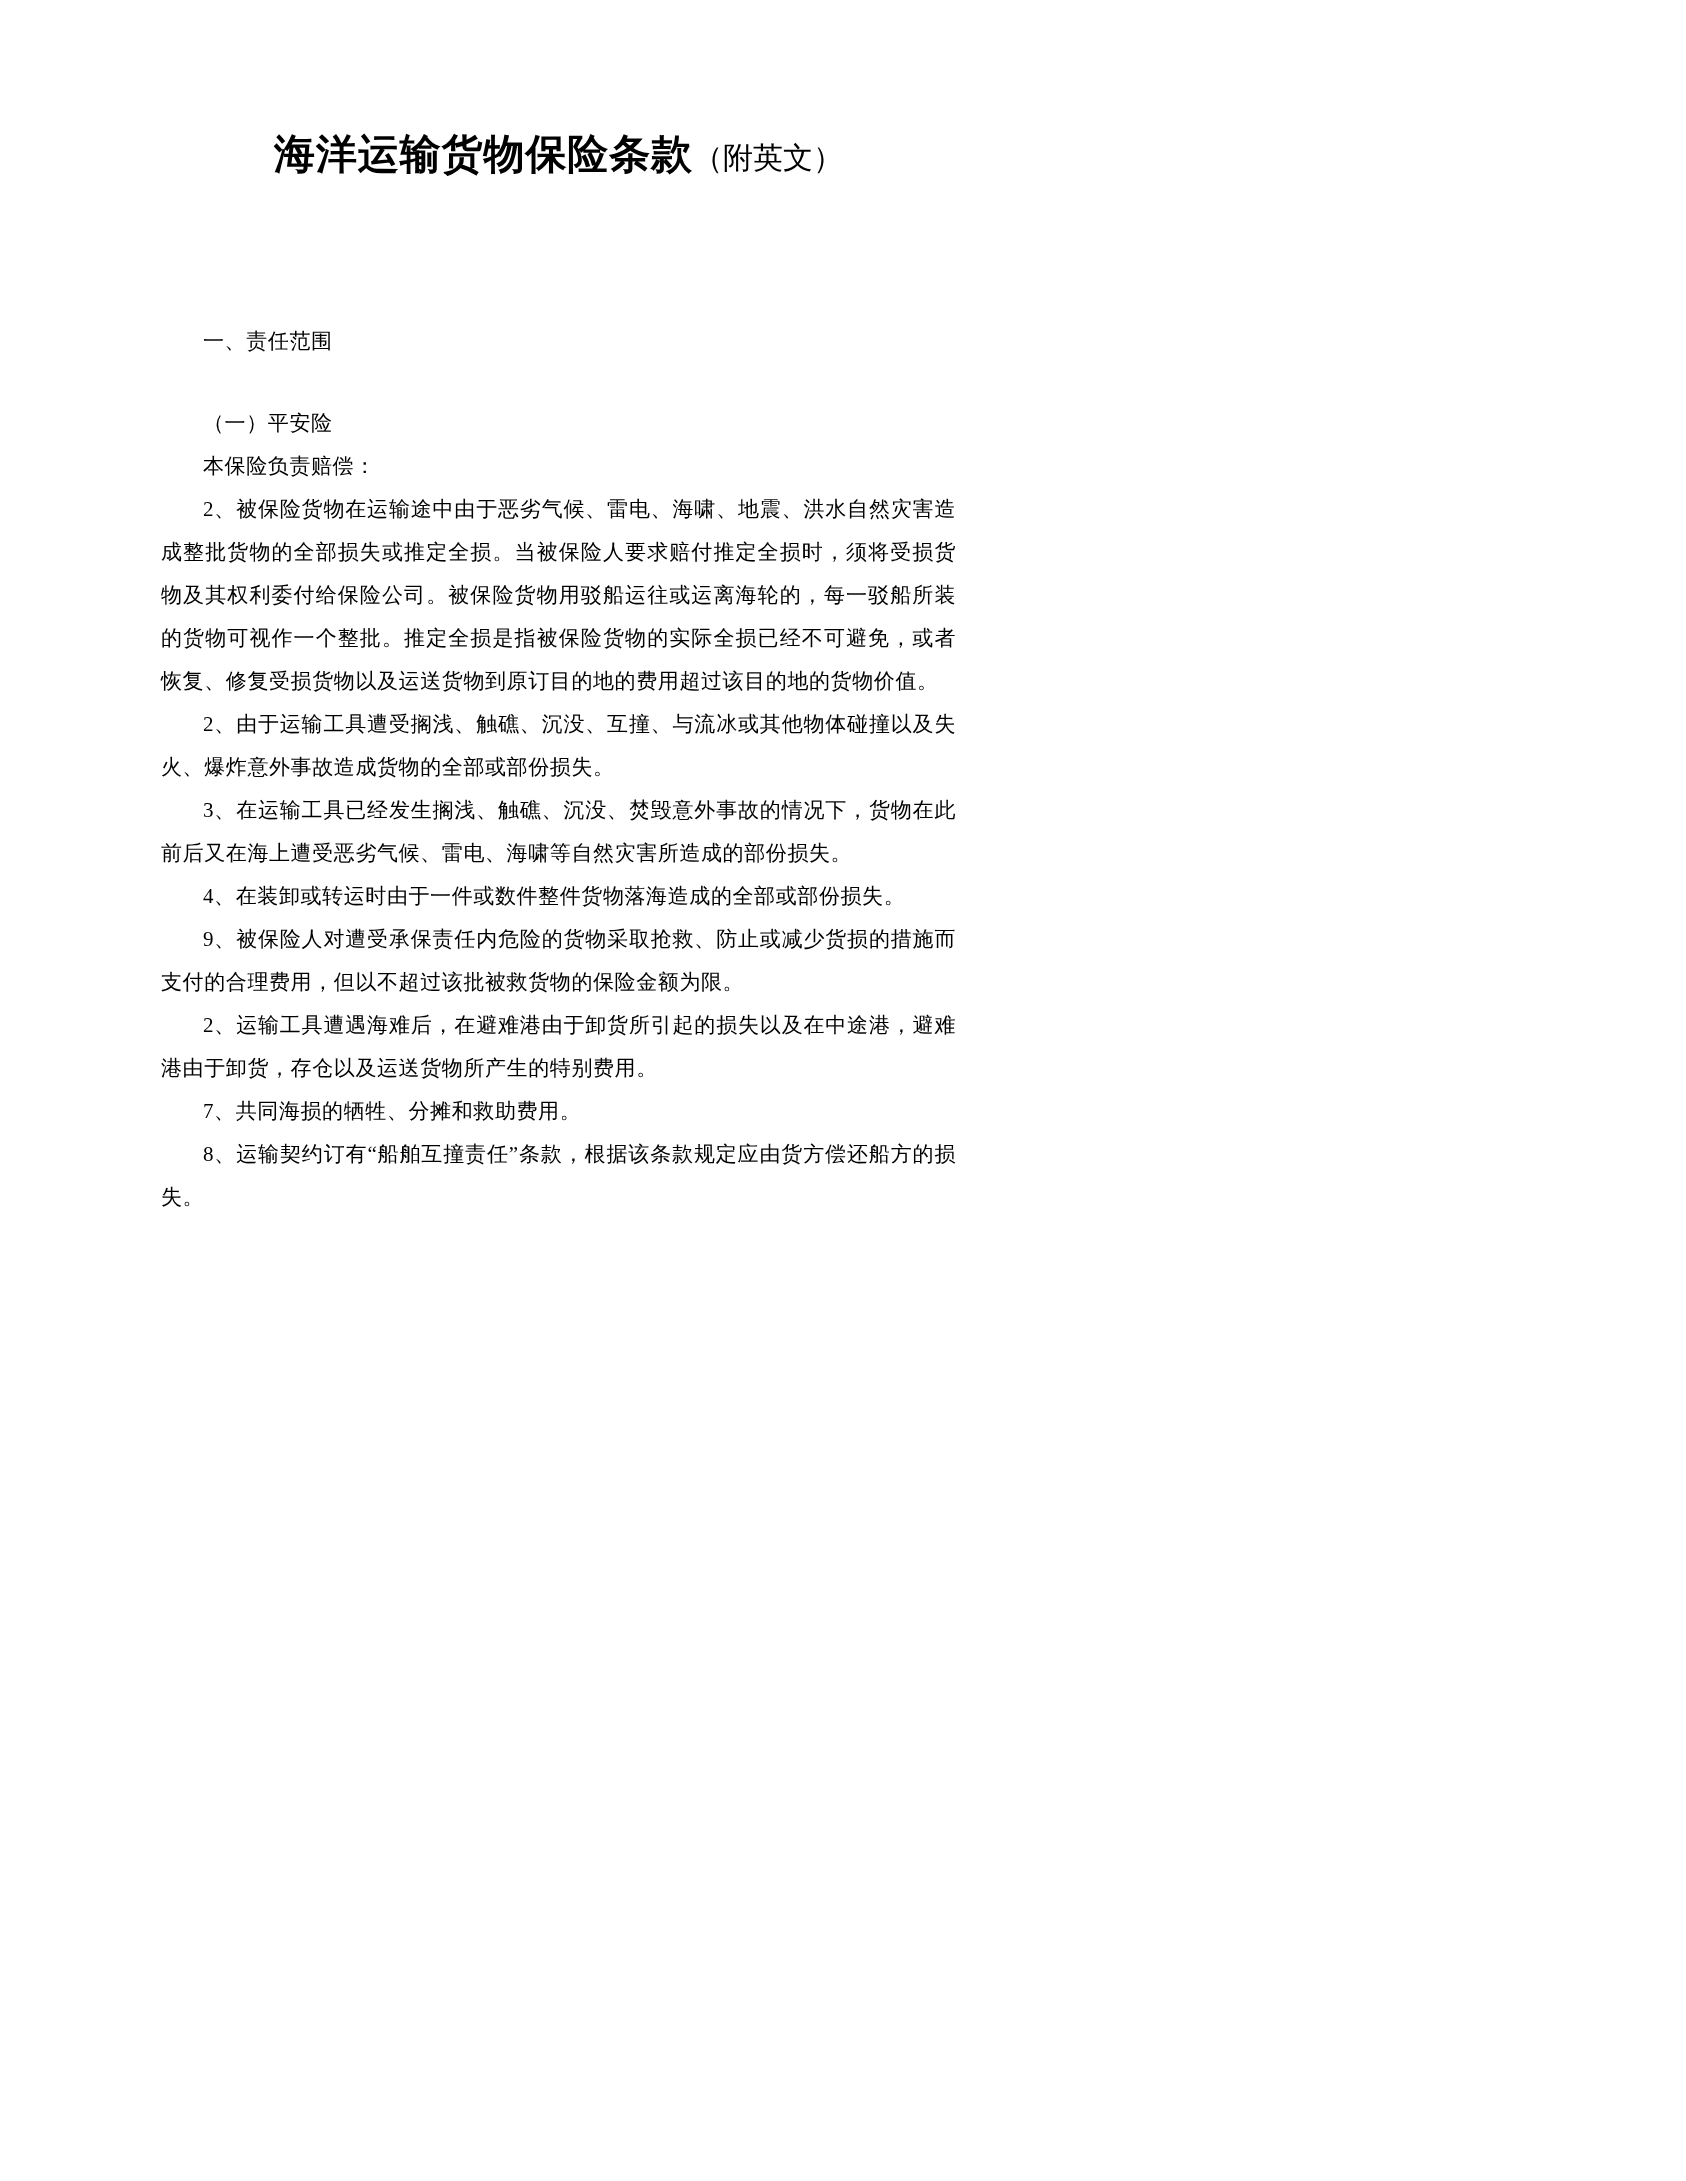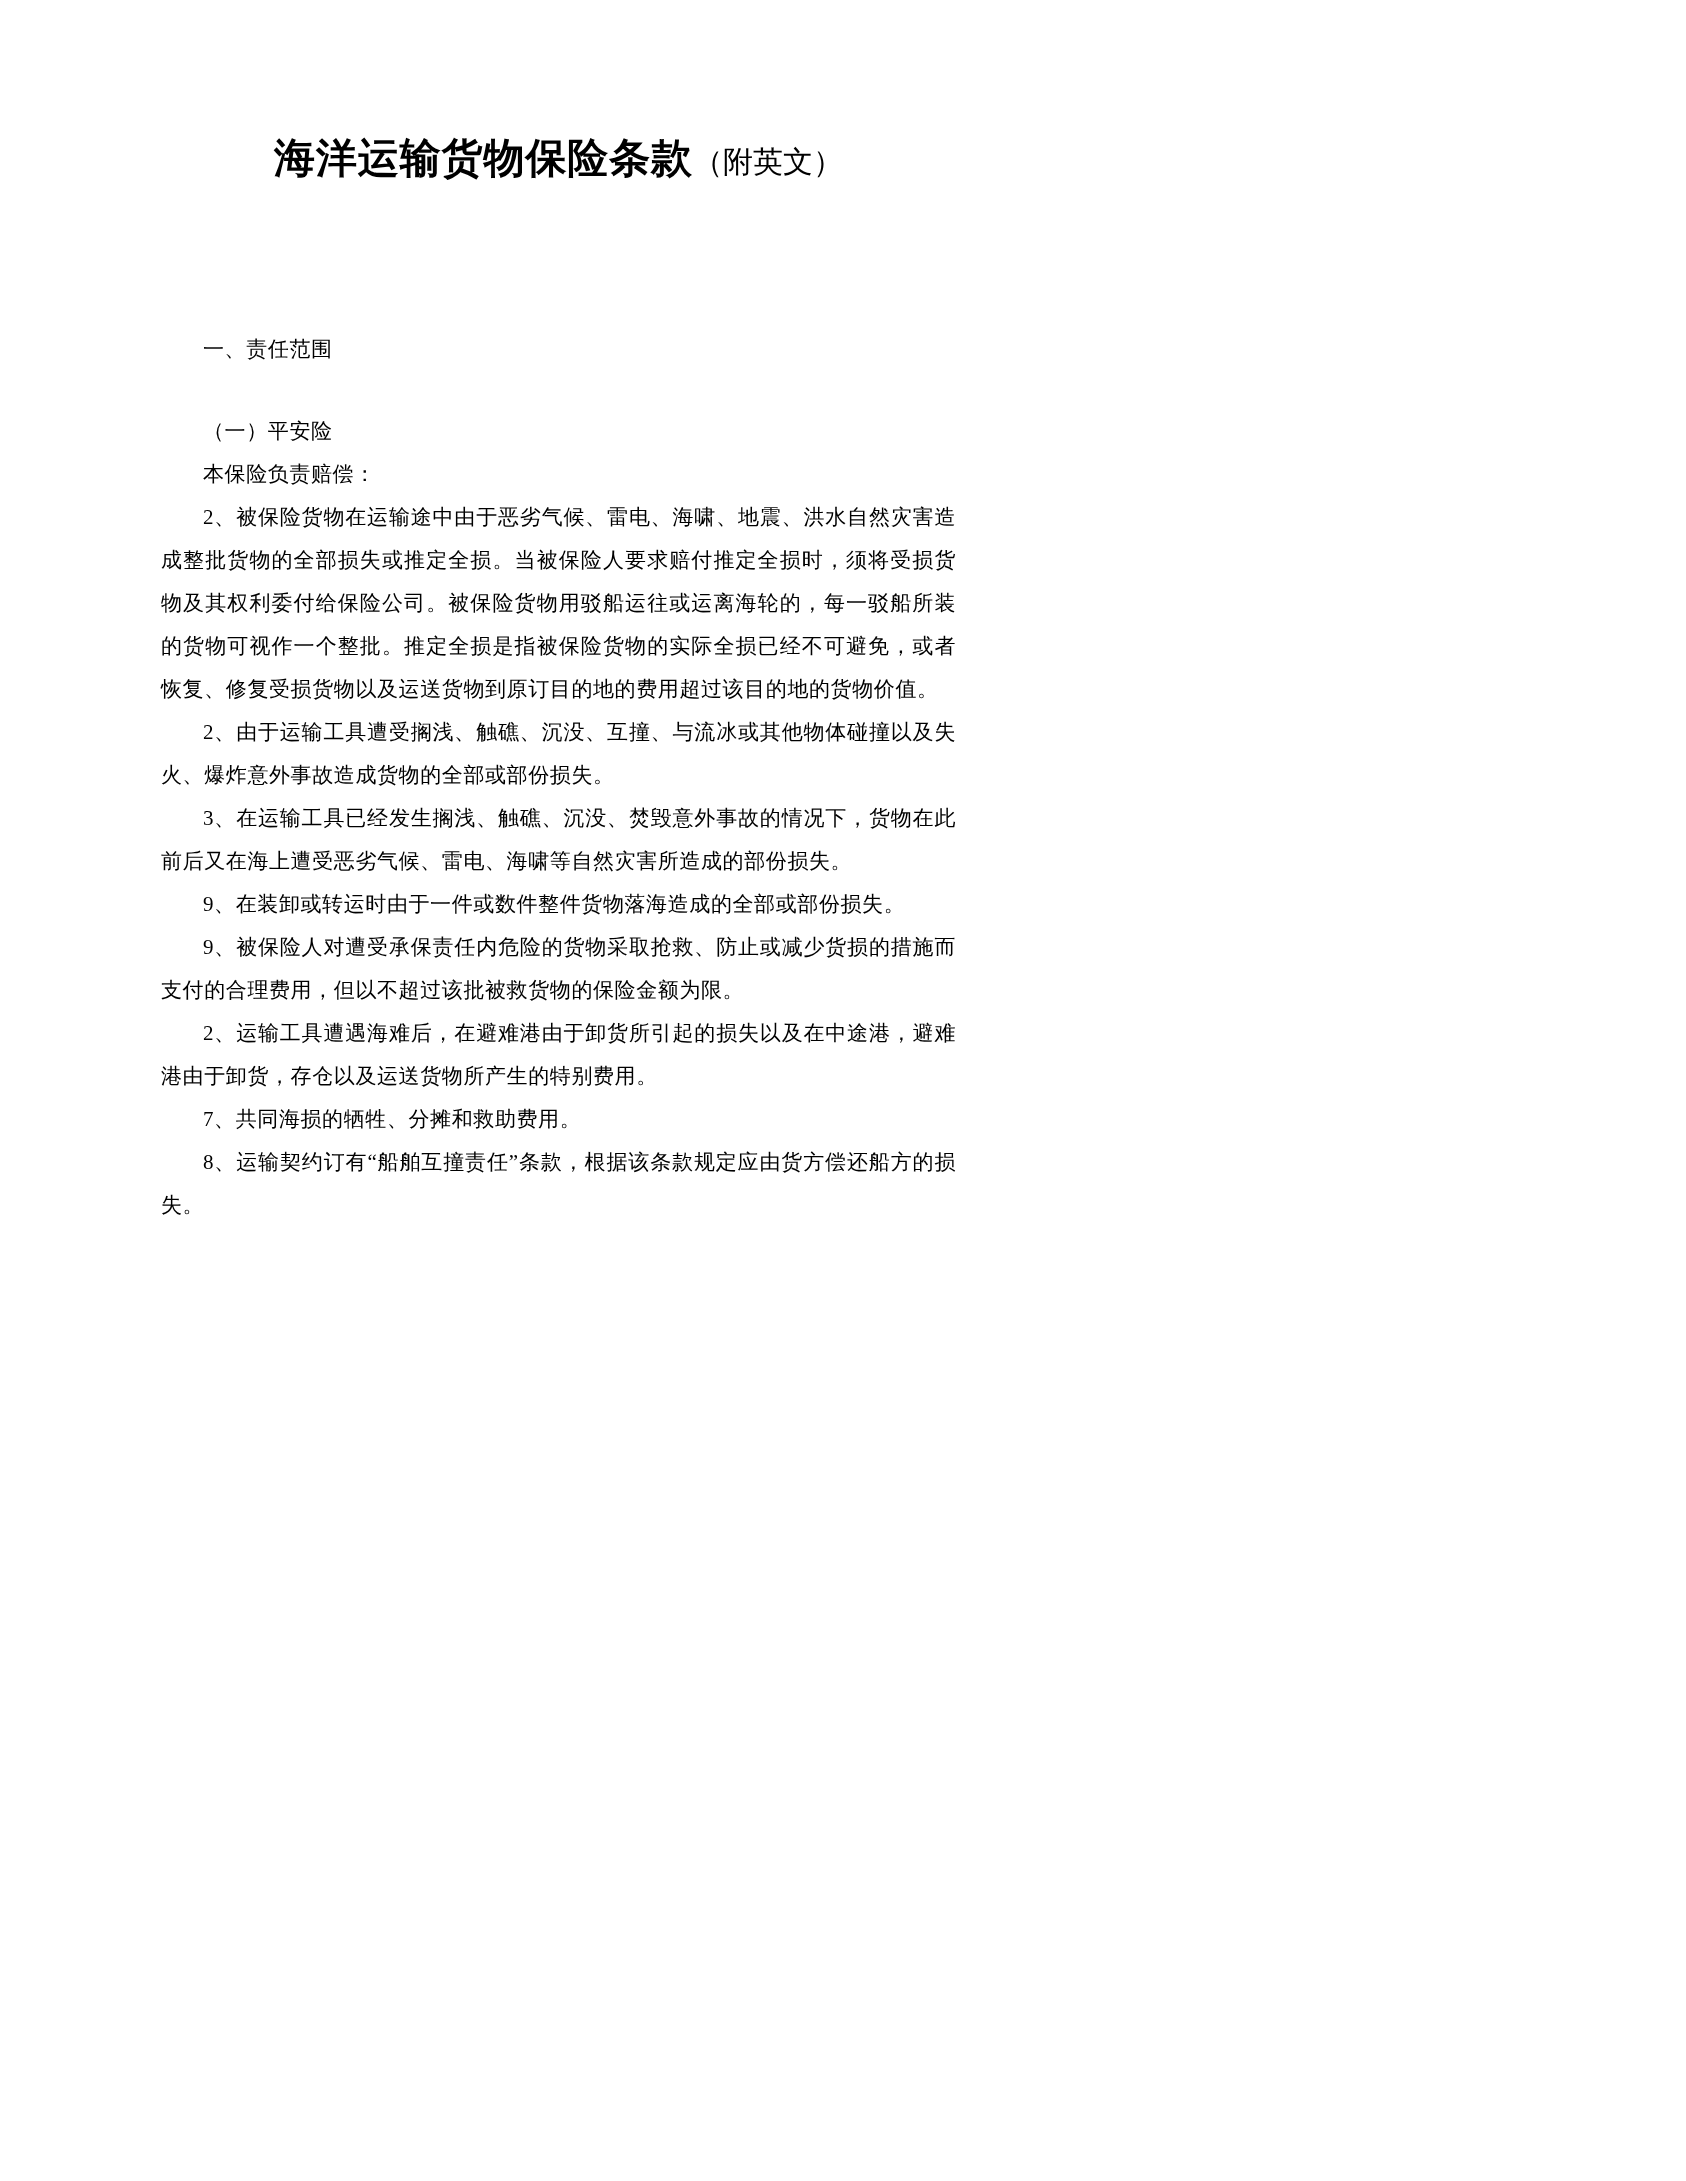--- a/index.html
+++ b/index.html
@@ -20,21 +20,21 @@
     position: absolute;
     left: 161px;
     top: 0;
     width: 795px;
   }
   .doc-title {
     margin-top: 130px;
     text-align: center;
     font-size: 41px;
     font-weight: bold;
-    line-height: 57px;
+    line-height: 48px;
     letter-spacing: 0.9px;
     white-space: nowrap;
   }
   .doc-title .title-suffix {
     font-size: 30px;
     font-weight: normal;
     letter-spacing: 0;
   }
   .heading,
   .para {
@@ -66,21 +66,21 @@
     <p class="heading heading-sub">（一）平安险</p>
 
     <p class="para">本保险负责赔偿：</p>
 
     <p class="para">2、被保险货物在运输途中由于恶劣气候、雷电、海啸、地震、洪水自然灾害造成整批货物的全部损失或推定全损。当被保险人要求赔付推定全损时，须将受损货物及其权利委付给保险公司。被保险货物用驳船运往或运离海轮的，每一驳船所装的货物可视作一个整批。推定全损是指被保险货物的实际全损已经不可避免，或者恢复、修复受损货物以及运送货物到原订目的地的费用超过该目的地的货物价值。</p>
 
     <p class="para">2、由于运输工具遭受搁浅、触礁、沉没、互撞、与流冰或其他物体碰撞以及失火、爆炸意外事故造成货物的全部或部份损失。</p>
 
     <p class="para">3、在运输工具已经发生搁浅、触礁、沉没、焚毁意外事故的情况下，货物在此前后又在海上遭受恶劣气候、雷电、海啸等自然灾害所造成的部份损失。</p>
 
-    <p class="para">9、在装卸或转运时由于一件或数件整件货物落海造成的全部或部份损失。</p>
+    <p class="para">4、在装卸或转运时由于一件或数件整件货物落海造成的全部或部份损失。</p>
 
     <p class="para">9、被保险人对遭受承保责任内危险的货物采取抢救、防止或减少货损的措施而支付的合理费用，但以不超过该批被救货物的保险金额为限。</p>
 
     <p class="para">2、运输工具遭遇海难后，在避难港由于卸货所引起的损失以及在中途港，避难港由于卸货，存仓以及运送货物所产生的特别费用。</p>
 
     <p class="para">7、共同海损的牺牲、分摊和救助费用。</p>
 
     <p class="para">8、运输契约订有“船舶互撞责任”条款，根据该条款规定应由货方偿还船方的损失。</p>
 
   </div>

